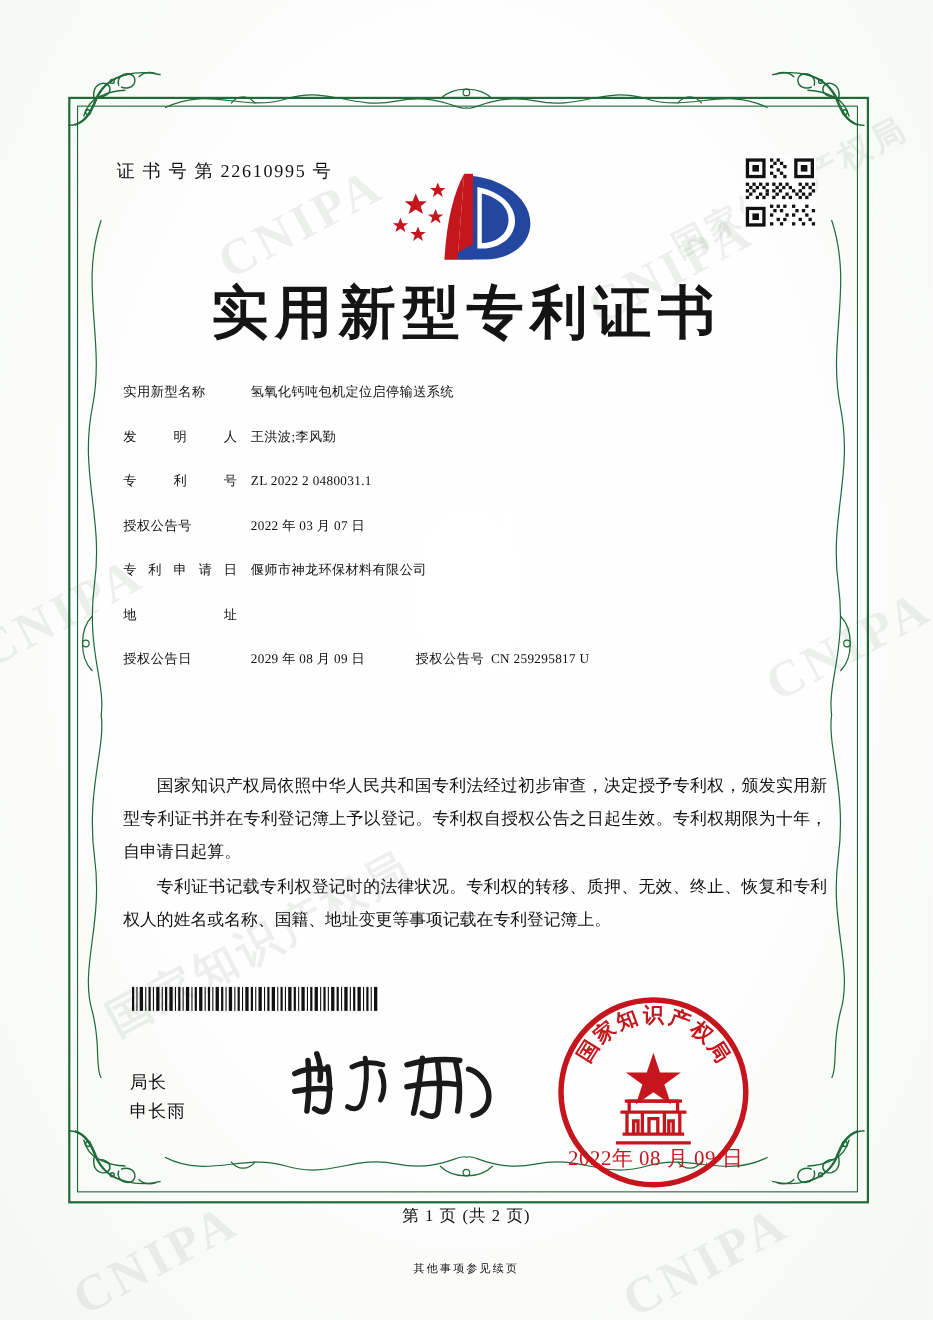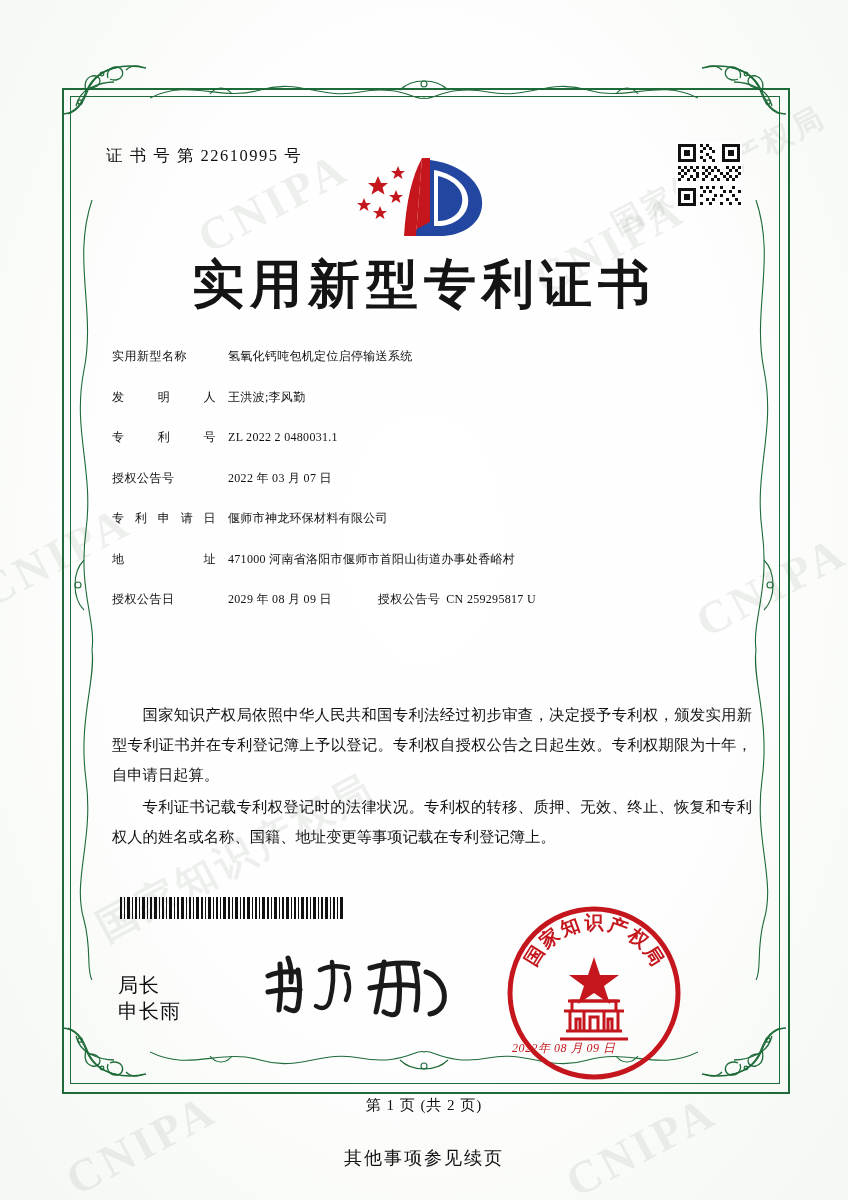--- a/index.html
+++ b/index.html
@@ -201,21 +201,21 @@
     top: 897px;
     width: 224px;
     height: 22px;
   }
   .barcode svg { display:block; width:100%; height:100%; }
 
   .director {
     position: absolute;
     left: 118px;
     top: 972px;
-    font-size: 20px;
+    font-size: 16px;
     line-height: 26px;
     color: #111;
     letter-spacing: 1px;
   }
 
   .signature {
     position: absolute;
     left: 258px;
     top: 952px;
     width: 200px;
@@ -231,46 +231,45 @@
     width: 176px;
     height: 176px;
   }
   .seal svg { display:block; width:100%; height:100%; }
 
   .seal-date {
     position: absolute;
     left: 512px;
     top: 1040px;
     width: 168px;
-    text-align: left;
-    font-size: 12px;
+    text-align: center;
+    font-size: 19px;
     color: #c4161c;
     letter-spacing: 0.5px;
     z-index: 7;
-    font-style: italic;
   }
 
   .page-num {
     position: absolute;
     left: 0;
     right: 0;
     top: 1096px;
     text-align: center;
     font-size: 15px;
     color: #111;
     letter-spacing: 1px;
   }
 
   .footer-note {
     position: absolute;
     left: 0;
     right: 0;
     top: 1146px;
     text-align: center;
-    font-size: 18px;
+    font-size: 10px;
     color: #111;
     letter-spacing: 2px;
   }
 </style>
 </head>
 <body>
 
 <div class="page">
 
   <div class="watermarks">
@@ -502,21 +501,20 @@
       <div class="field-row">
         <span class="field-label">授权公告号</span>
         <span class="field-value">2022 年 03 月 07 日</span>
       </div>
       <div class="field-row">
         <span class="field-label"><span class="lbl-spread">专利申请日</span></span>
         <span class="field-value">偃师市神龙环保材料有限公司</span>
       </div>
       <div class="field-row">
         <span class="field-label"><span class="lbl-spread">地址</span></span>
-        <span class="field-value">471000 河南省洛阳市偃师市首阳山街道办事处香峪村</span>
       </div>
       <div class="field-row dual">
         <span class="field-label">授权公告日</span>
         <span class="field-value">2029 年 08 月 09 日</span>
         <span class="inline-label">授权公告号</span>
         <span class="field-value">CN 259295817 U</span>
       </div>
     </div>
 
     <div class="paragraphs">

